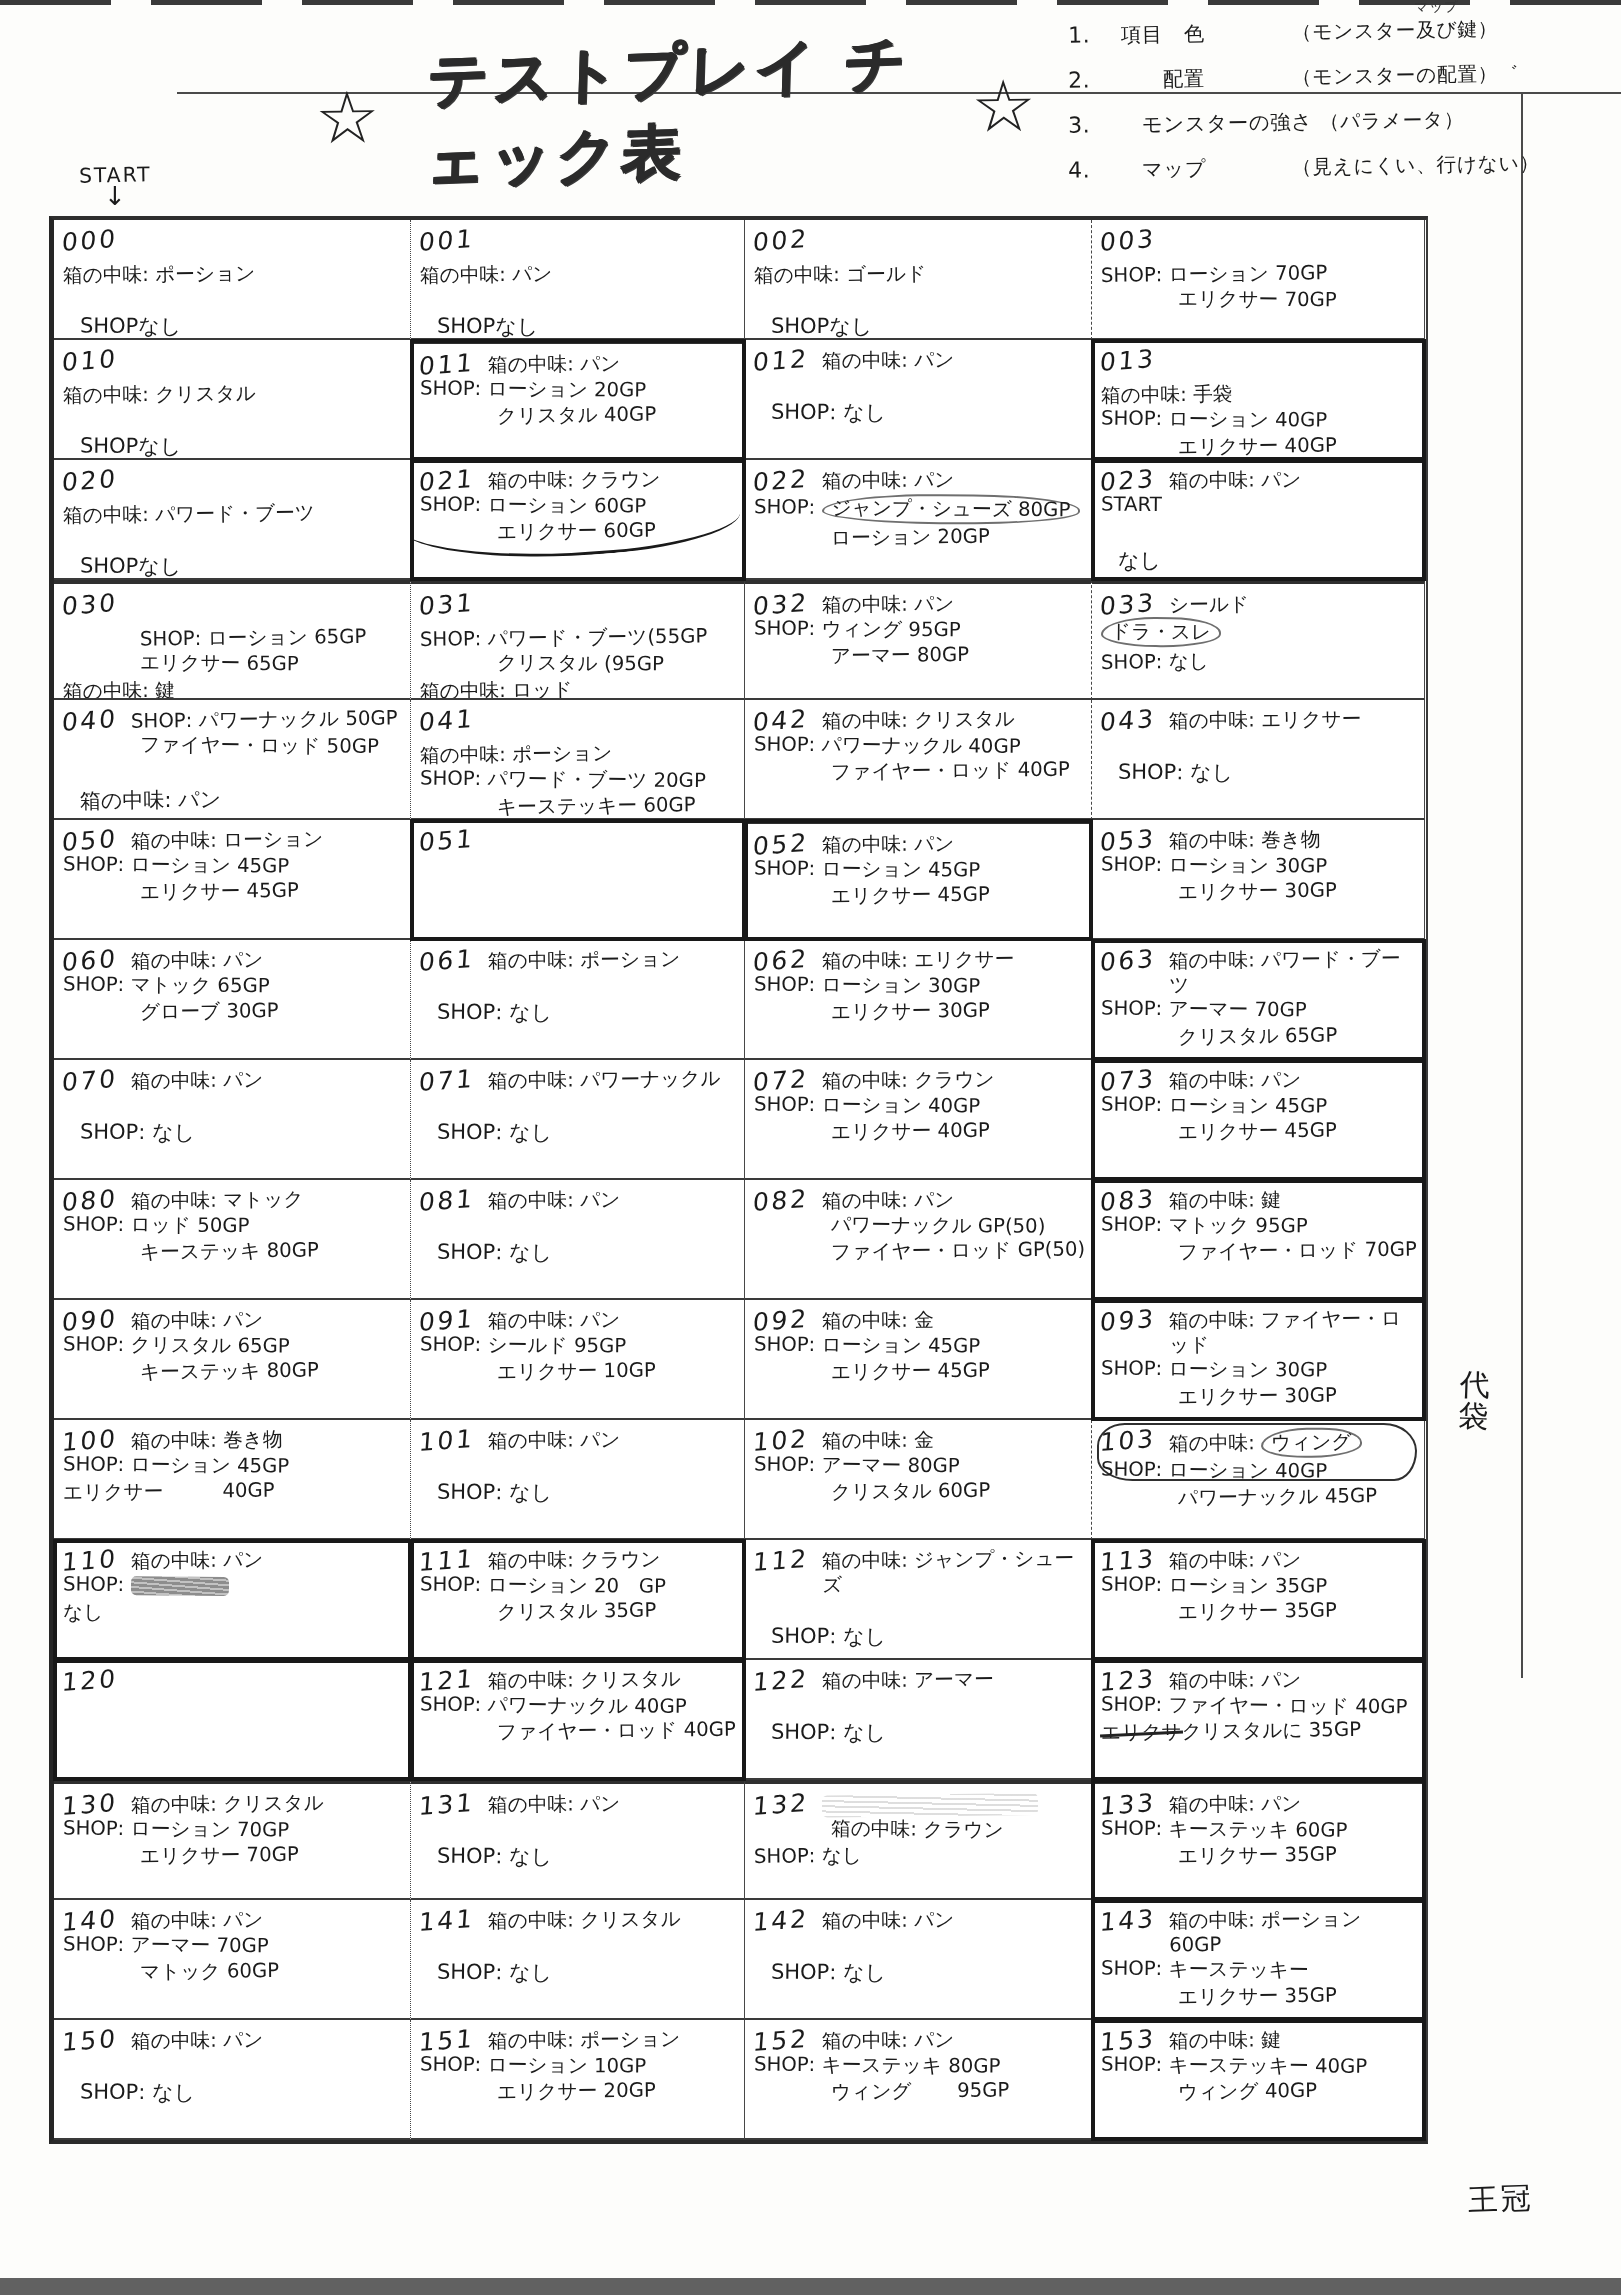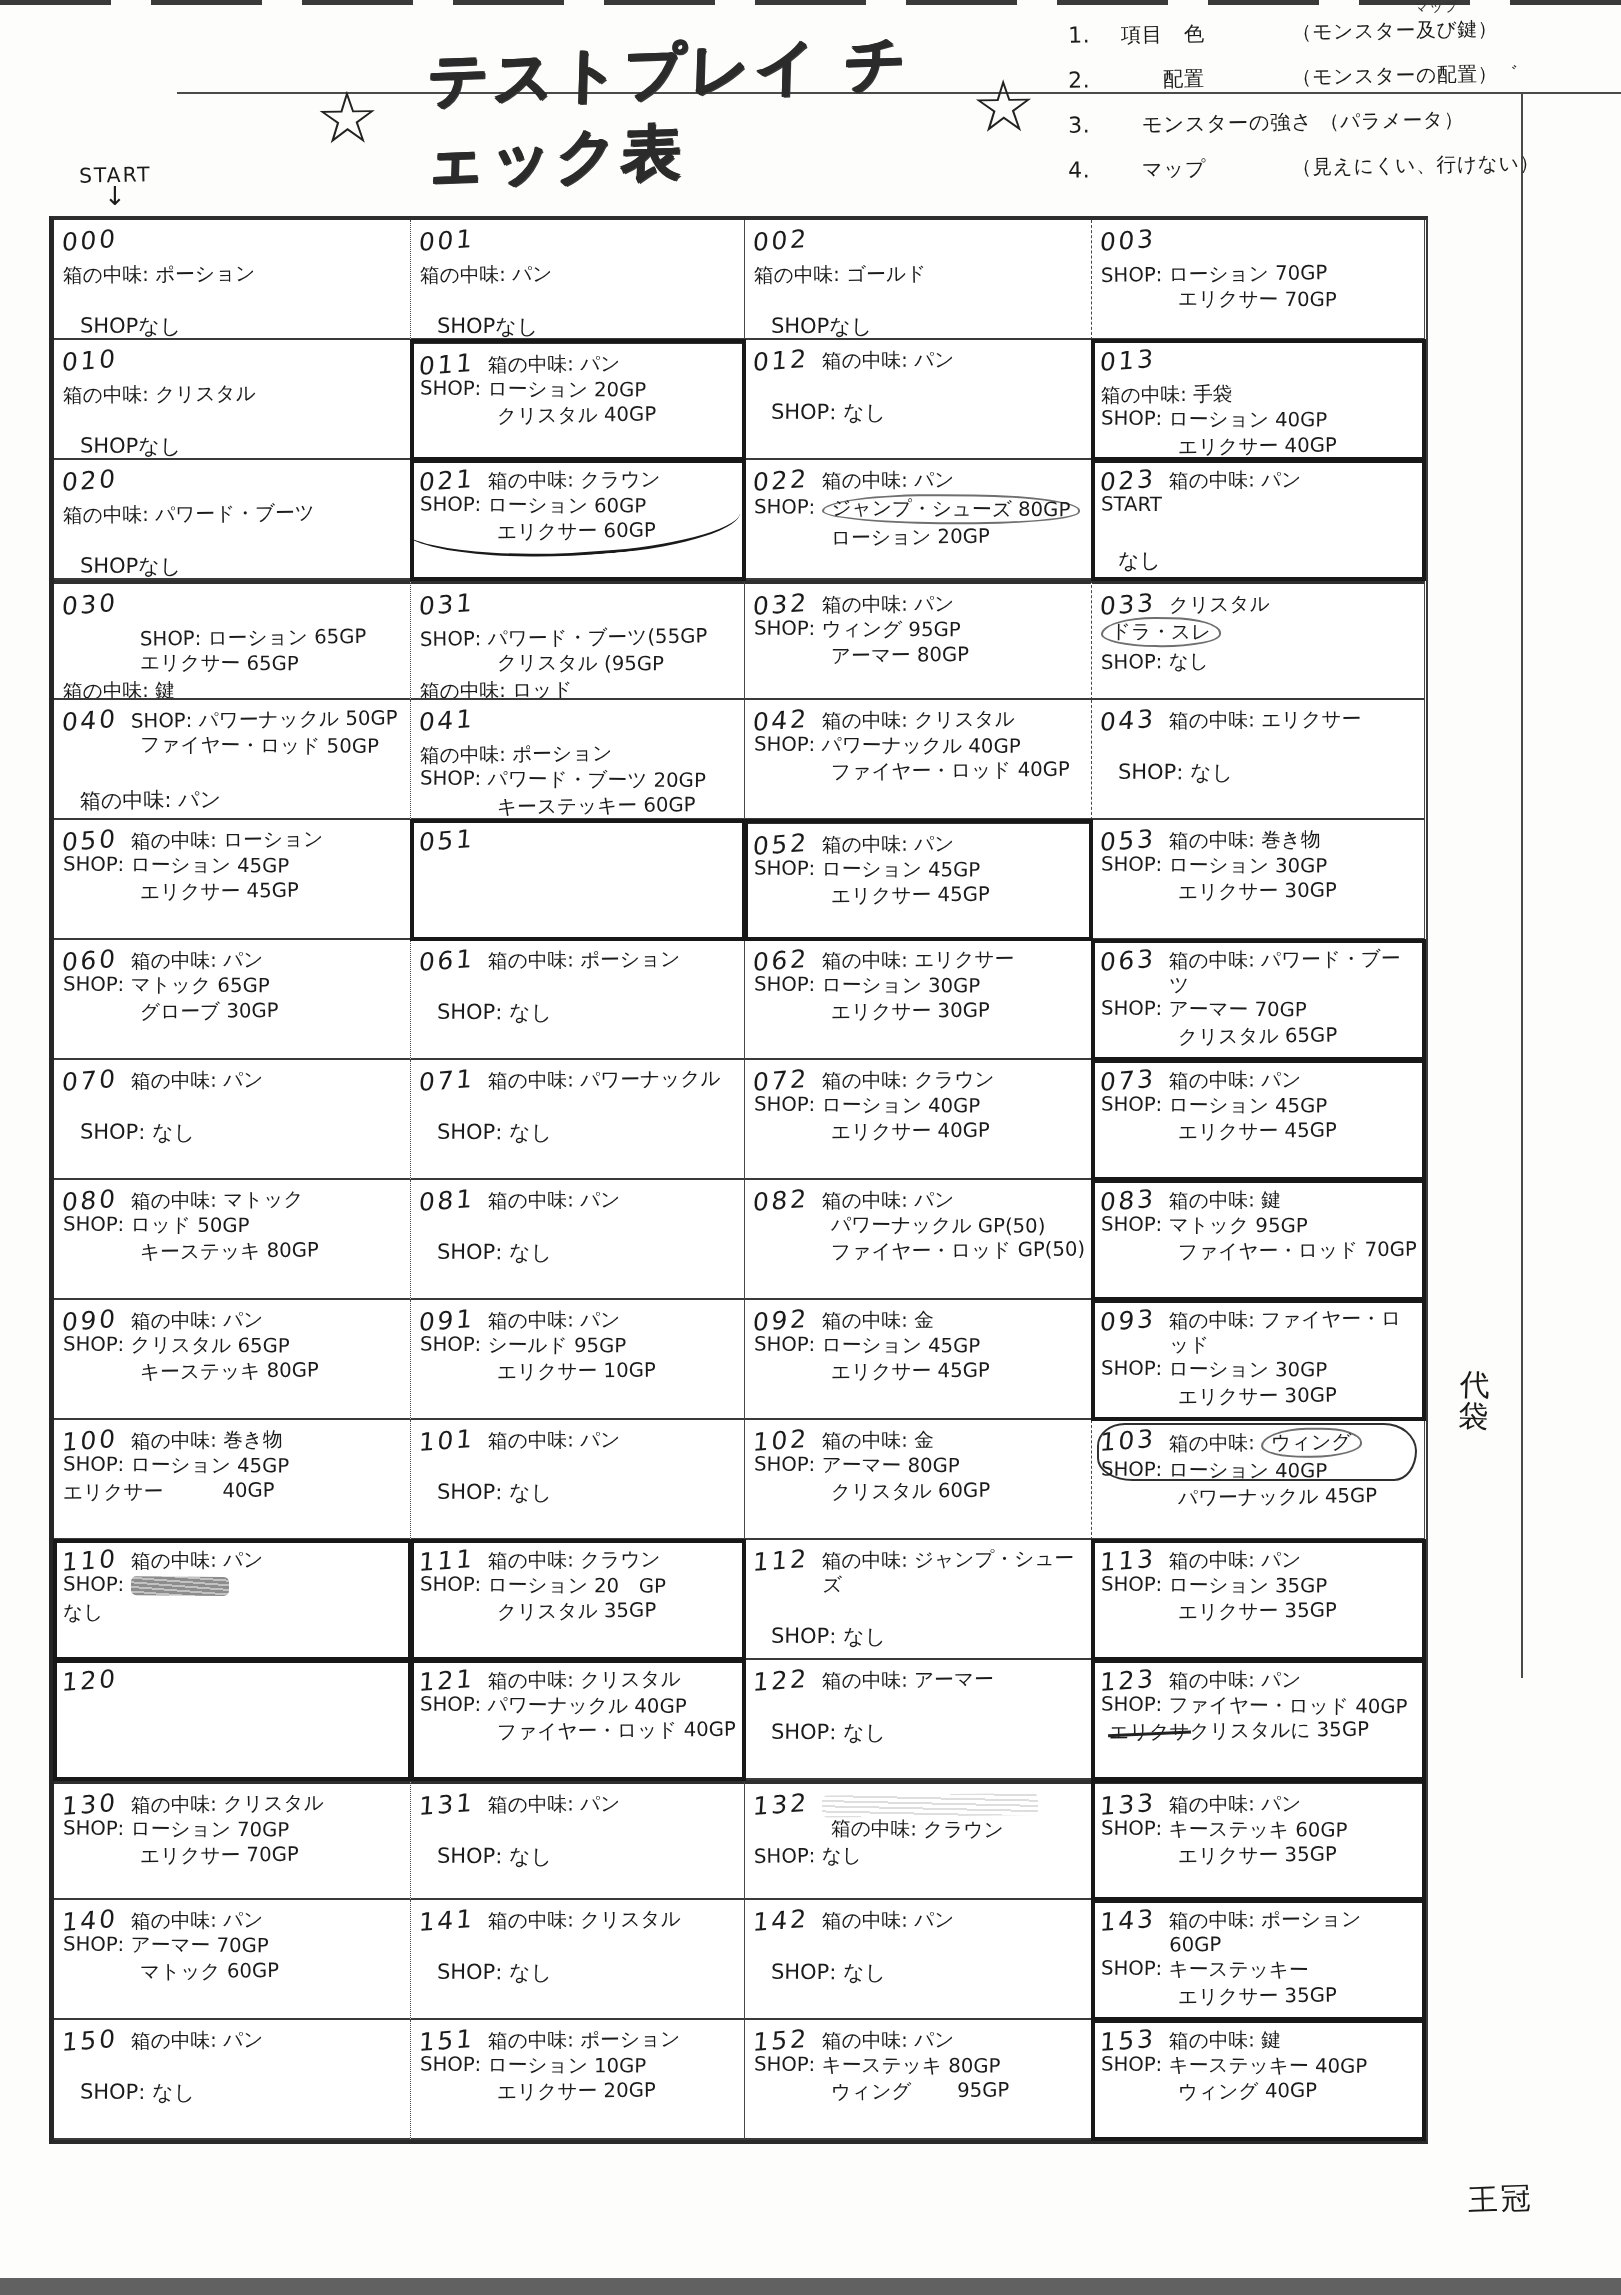--- a/index.html
+++ b/index.html
@@ -42,21 +42,21 @@
   .lines{padding:6.6px 5.2px 2.6px 9.2px;}
   .cell.nl .lines{padding-top:41px;}
   .cell:not(.nl) .ln:first-child{margin-left:68px;}
   .ln{margin:1.3px 0;transform:rotate(-0.7deg);}
   .ln:nth-child(even){transform:rotate(0.5deg);}
   .ln.ind{margin-left:77px;}
   .ln.low{margin-top:27.5px;margin-left:17px;font-size:21px;}
   
   .circle{display:inline-block;border:2px solid #6f6f6f;border-radius:50% 45% 55% 50%/65% 55% 50% 45%;
     padding:0.7px 7.9px;}
-  .strike{position:relative;margin-left:8px;}
+  .strike{position:relative;}
   .strike::after{content:"";position:absolute;left:-1.3px;right:-1.3px;top:52%;height:2.6px;background:#222;
     transform:rotate(-2deg);}
   .scribble{display:inline-block;width:98px;height:19.7px;vertical-align:middle;border-radius:5.2px;
     background:repeating-linear-gradient(4deg,#8d8d8d 0 2.6px,#c2c2c2 2.6px 4.6px);}
   .faint{display:inline-block;width:216px;height:22px;vertical-align:middle;opacity:.45;border-radius:5.2px;
     background:repeating-linear-gradient(2deg,#b5b5b5 0 2px,transparent 2px 5.2px);}
   .burst{position:relative;display:inline-block;padding:11.8px 22px;margin:3.9px 0 0 39px;font-size:25px;z-index:1;}
   .burst::before,.burst::after{content:"";position:absolute;z-index:-2;
     clip-path:polygon(50% 0%,57% 12%,68% 2%,70% 16%,84% 8%,82% 24%,97% 20%,90% 34%,100% 38%,90% 48%,100% 60%,86% 62%,94% 76%,79% 74%,82% 90%,68% 82%,64% 98%,54% 86%,46% 100%,40% 86%,28% 96%,27% 80%,13% 88%,18% 72%,3% 74%,12% 60%,0% 52%,10% 44%,2% 32%,16% 30%,8% 16%,24% 20%,22% 4%,35% 12%,40% 0%);}
   .burst::before{inset:-11.8px;background:#1c1c1c;}
@@ -220,21 +220,21 @@
     <div class="cid">032</div>
     <div class="lines">
           <div class="ln"><span>箱の中味: パン</span></div>
           <div class="ln"><span>SHOP: ウィング 95GP</span></div>
           <div class="ln ind"><span>アーマー 80GP</span></div>
         </div>
   </div>
       <div class="cell tt">
     <div class="cid">033</div>
     <div class="lines">
-          <div class="ln"><span>クリスタル</span></div>
+          <div class="ln"><span>シールド</span></div>
           <div class="ln"><span class="circle">ドラ・スレ</span></div>
           <div class="ln"><span>SHOP: なし</span></div>
         </div>
   </div>
       <div class="cell">
     <div class="cid">040</div>
     <div class="lines">
           <div class="ln"><span>SHOP: パワーナックル 50GP</span></div>
           <div class="ln ind"><span>ファイヤー・ロッド 50GP</span></div>
           <div class="ln low"><span>箱の中味: パン</span></div>

